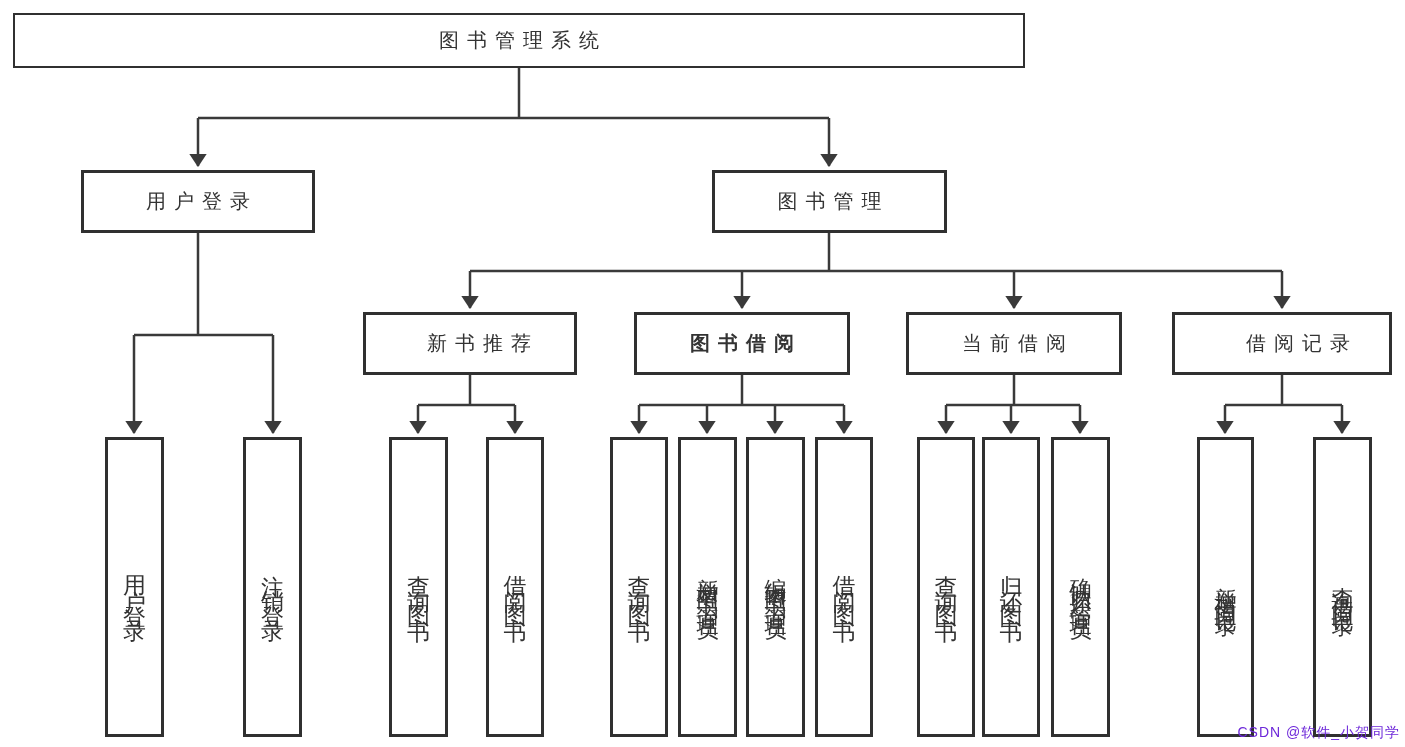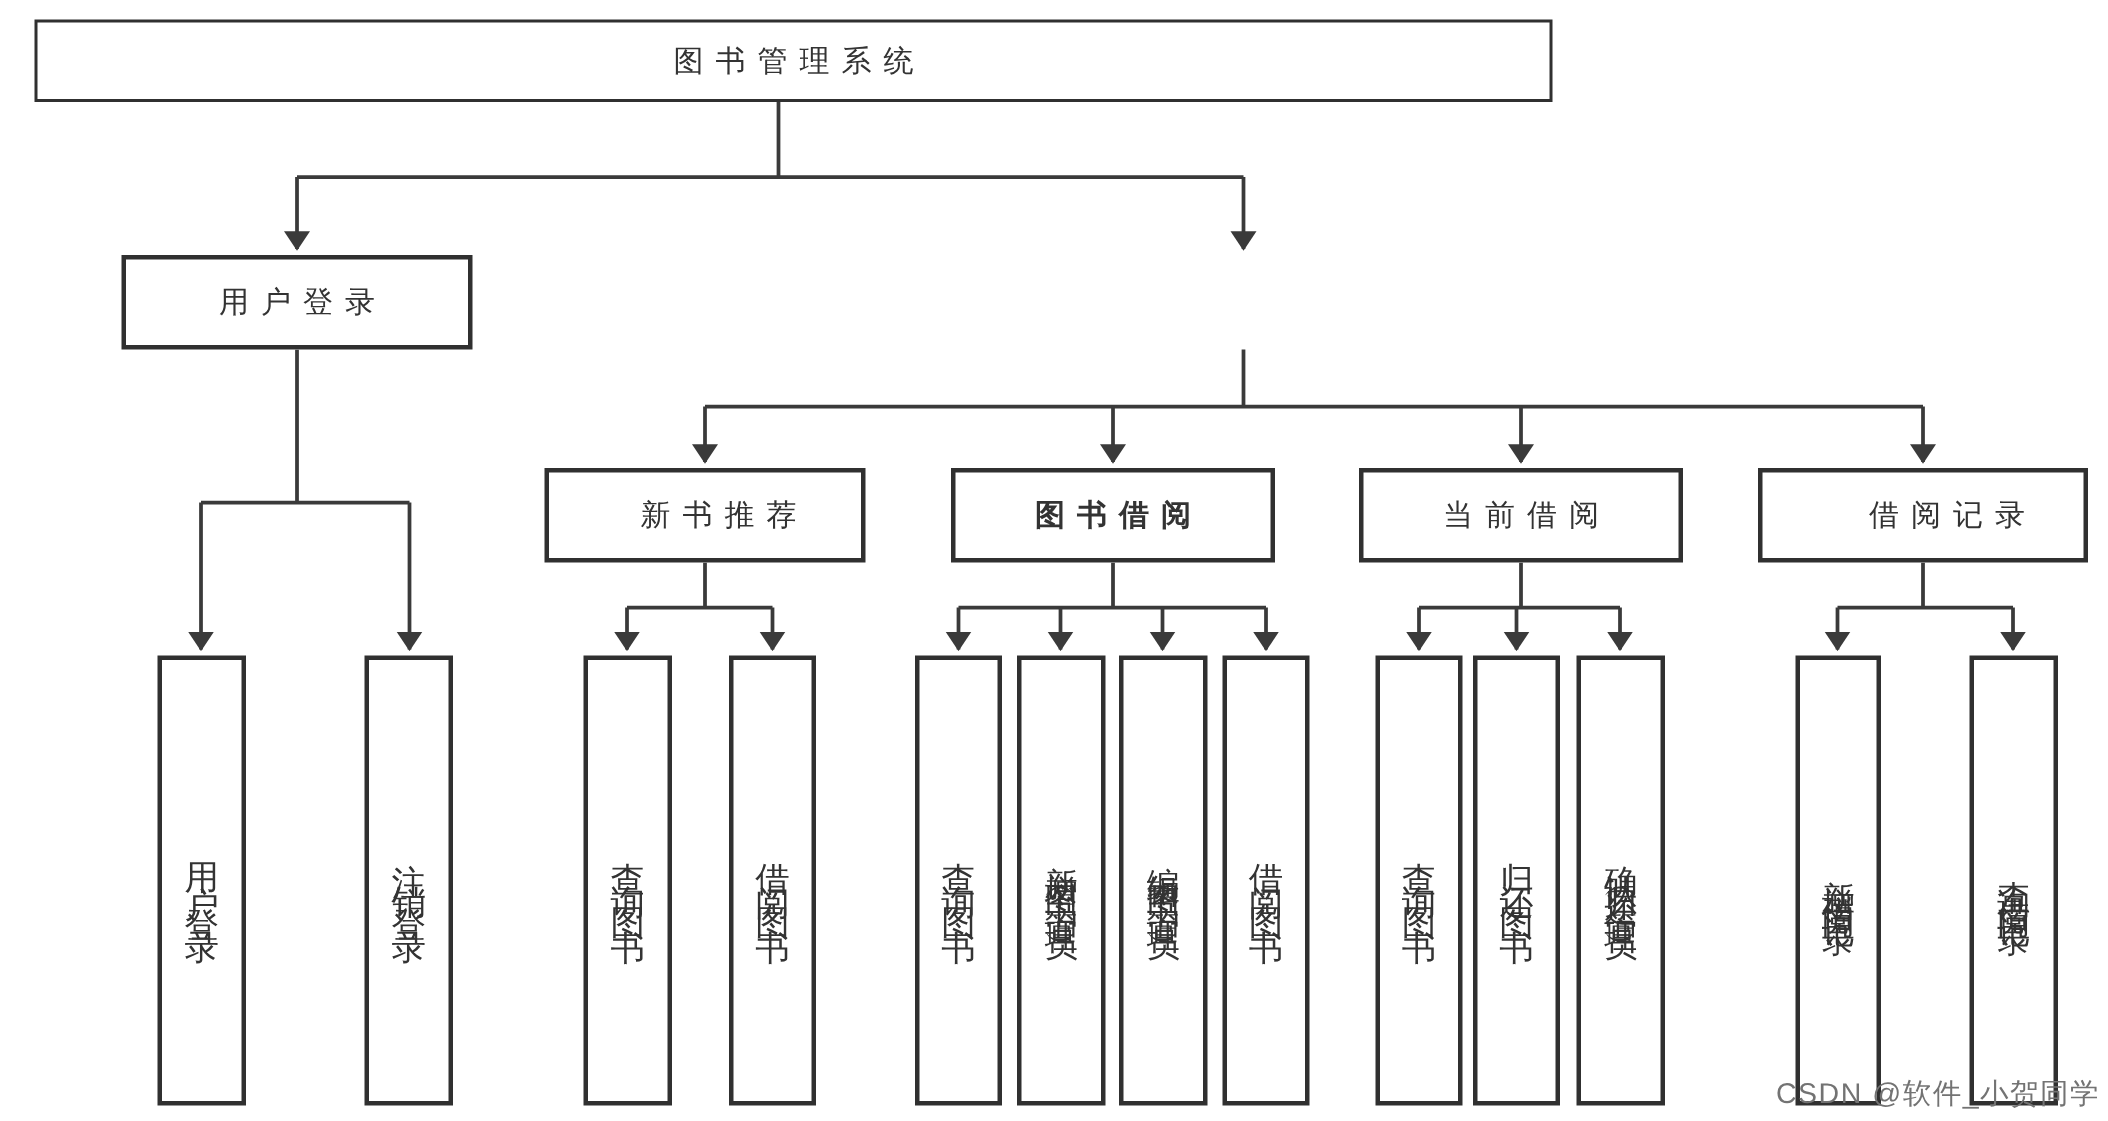--- a/index.html
+++ b/index.html
@@ -20,22 +20,22 @@
     background:#ffffff; border:3px solid #303030;
     display:flex; align-items:center; justify-content:center; z-index:2;
   }
   .vbox span {
     writing-mode:vertical-rl; text-orientation:mixed;
     font-size:23px; color:#333333; letter-spacing:15px; line-height:1;
     white-space:nowrap;
   }
   .vbox.long span { font-size:22px; letter-spacing:6px; }
   .watermark {
-    position:absolute; right:5px; bottom:5px; font-size:19px;
-    color:#737373; letter-spacing:1px; z-index:3; white-space:nowrap;
+    position:absolute; right:5px; bottom:5px; font-size:14px;
+    color:#6d28d9; letter-spacing:1px; z-index:3; white-space:nowrap;
   }
 </style>
 </head>
 <body>
 
 <div class="canvas">
 
   <svg class="wires" width="1405" height="747" viewBox="0 0 1405 747" xmlns="http://www.w3.org/2000/svg">
     <defs>
       <marker id="arrow" viewBox="0 0 12 16" refX="11" refY="8" markerWidth="13" markerHeight="17.5" markerUnits="userSpaceOnUse" orient="auto">
@@ -68,23 +68,24 @@
       <path d="M775,405 V433" marker-end="url(#arrow)"></path>
       <path d="M844,405 V433" marker-end="url(#arrow)"></path>
       <path d="M946,405 V433" marker-end="url(#arrow)"></path>
       <path d="M1011,405 V433" marker-end="url(#arrow)"></path>
       <path d="M1080,405 V433" marker-end="url(#arrow)"></path>
       <path d="M1225,405 V433" marker-end="url(#arrow)"></path>
       <path d="M1342,405 V433" marker-end="url(#arrow)"></path>
     </g>
   </svg>
 
-  <div class="hbox root" style="left:23px; top:13px; width:1012px; height:55px;">图书管理系统</div>
+  <div class="hbox root" style="left:13px; top:13px; width:1012px; height:55px;">图书管理系统</div>
 
   <div class="hbox" style="left:81px; top:170px; width:234px; height:63px;">用户登录</div>
+  <div class="hbox" style="left:712px; top:170px; width:235px; height:63px;">图书管理</div>
 
   <div class="hbox" style="left:363px; top:312px; width:214px; height:63px;padding-left:18px;">新书推荐</div>
   <div class="hbox" style="left:634px; top:312px; width:216px; height:63px;font-weight:bold;">图书借阅</div>
   <div class="hbox" style="left:906px; top:312px; width:216px; height:63px;">当前借阅</div>
   <div class="hbox" style="left:1172px; top:312px; width:220px; height:63px;padding-left:32px;">借阅记录</div>
 
   <div class="vbox" style="left:105px;">
     <span>用户登录</span>
   </div>
   <div class="vbox" style="left:243px;">

